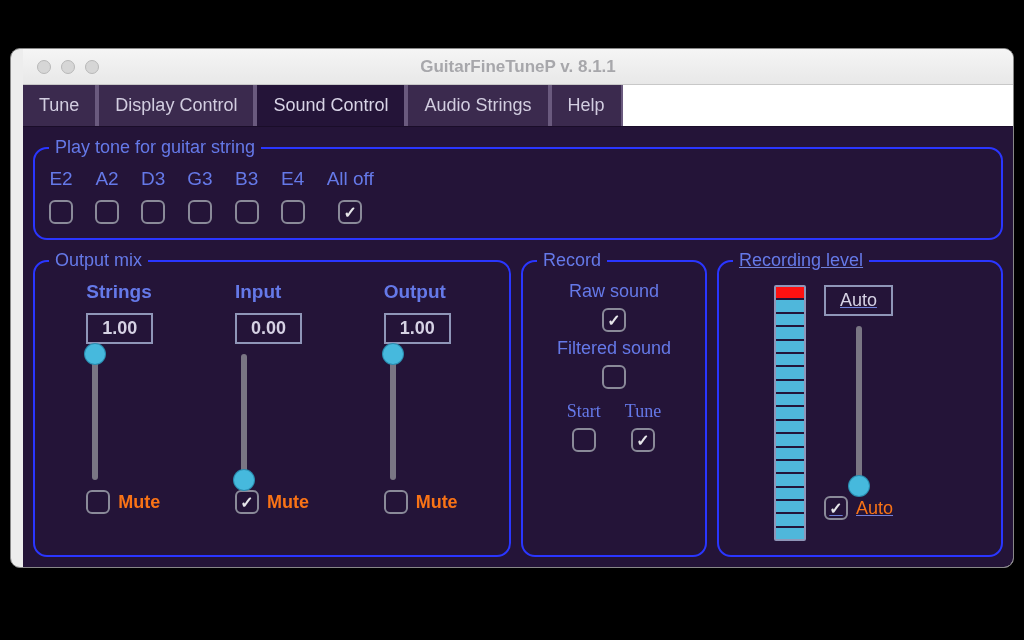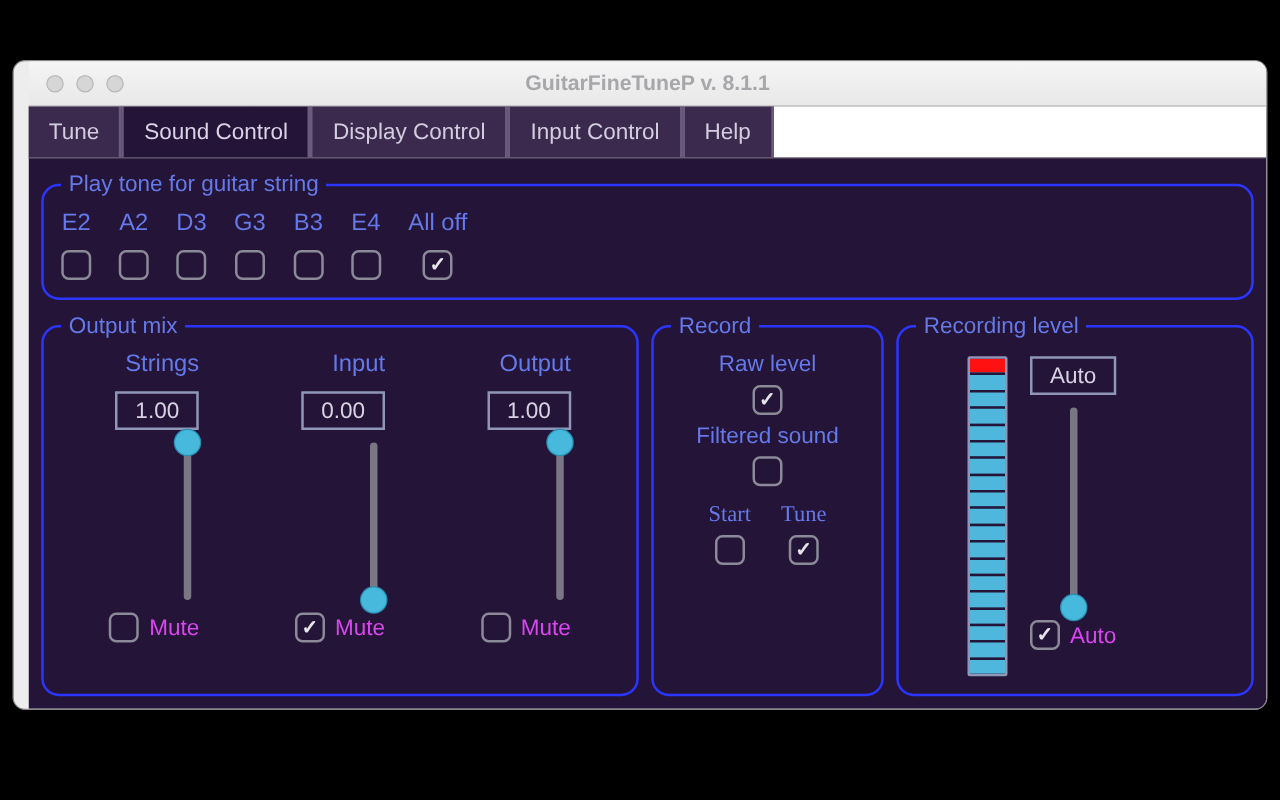--- a/index.html
+++ b/index.html
@@ -123,32 +123,33 @@
     font-size: 16px;
     font-weight: bold;
   }
   .row2 {
     display: flex;
     gap: 10px;
     align-items: stretch;
   }
   .output-mix { flex: 0 0 478px; }
   .record { flex: 0 0 186px; }
-  .rec-level { flex: 1; }
+  .rec-level { flex: 1; text-decoration: underline; }
   .mix-cols {
     display: flex;
     justify-content: space-around;
     align-items: flex-start;
     height: 100%;
   }
   .mix-col {
     display: flex;
     flex-direction: column;
-    align-items: flex-end;
-    gap: 10px;
+    align-items: flex-start;
+    gap: 10px;
+    font-weight: bold;
   }
   .mix-title {
     color: #6579e8;
     font-size: 19px;
   }
   .val-box {
     border: 2px solid #8f96b8;
     padding: 3px 14px;
     color: #d6d2e4;
     font-size: 18px;
@@ -175,21 +176,21 @@
     background: #46b9dd;
     border-radius: 50%;
     box-shadow: 0 0 0 1px #2a8db0;
   }
   .mute-row {
     display: flex;
     align-items: center;
     gap: 8px;
   }
   .mute-row .lbl {
-    color: #d946ef;
+    color: #f97316;
     font-size: 18px;
   }
   .rec-inner {
     display: flex;
     flex-direction: column;
     align-items: center;
     gap: 6px;
   }
   .rec-label {
     color: #6579e8;
@@ -249,23 +250,23 @@
       <div class="dot"></div>
       <div class="dot"></div>
     </div>
     <div class="title">GuitarFineTuneP v. 8.1.1</div>
   </div>
 
   <div class="body">
 
     <div class="tabs" id="tabs">
         <div class="tab">Tune</div>
+        <div class="tab">Display Control</div>
         <div class="tab active">Sound Control</div>
-        <div class="tab">Display Control</div>
-        <div class="tab">Input Control</div>
+        <div class="tab">Audio Strings</div>
         <div class="tab">Help</div>
       </div>
 
     <div class="content">
 
       <fieldset>
         <legend>Play tone for guitar string</legend>
         <div class="tone-row" id="tone-row">
             <div class="tone-item">
               <div class="tone-label">E2</div>
@@ -338,21 +339,21 @@
                   <span class="cbx"></span>
                   <span class="lbl">Mute</span>
                 </div>
               </div>
             </div>
         </fieldset>
 
         <fieldset class="record">
           <legend>Record</legend>
           <div class="rec-inner">
-            <div class="rec-label">Raw level</div>
+            <div class="rec-label">Raw sound</div>
             <span id="raw-cbx" class="cbx checked"></span>
             <div class="rec-label">Filtered sound</div>
             <span id="filtered-cbx" class="cbx"></span>
             <div class="rec-pair">
               <div class="rec-pair-col">
                 <div class="rec-label">Start</div>
                 <span id="start-cbx" class="cbx"></span>
               </div>
               <div class="rec-pair-col">
                 <div class="rec-label">Tune</div>

